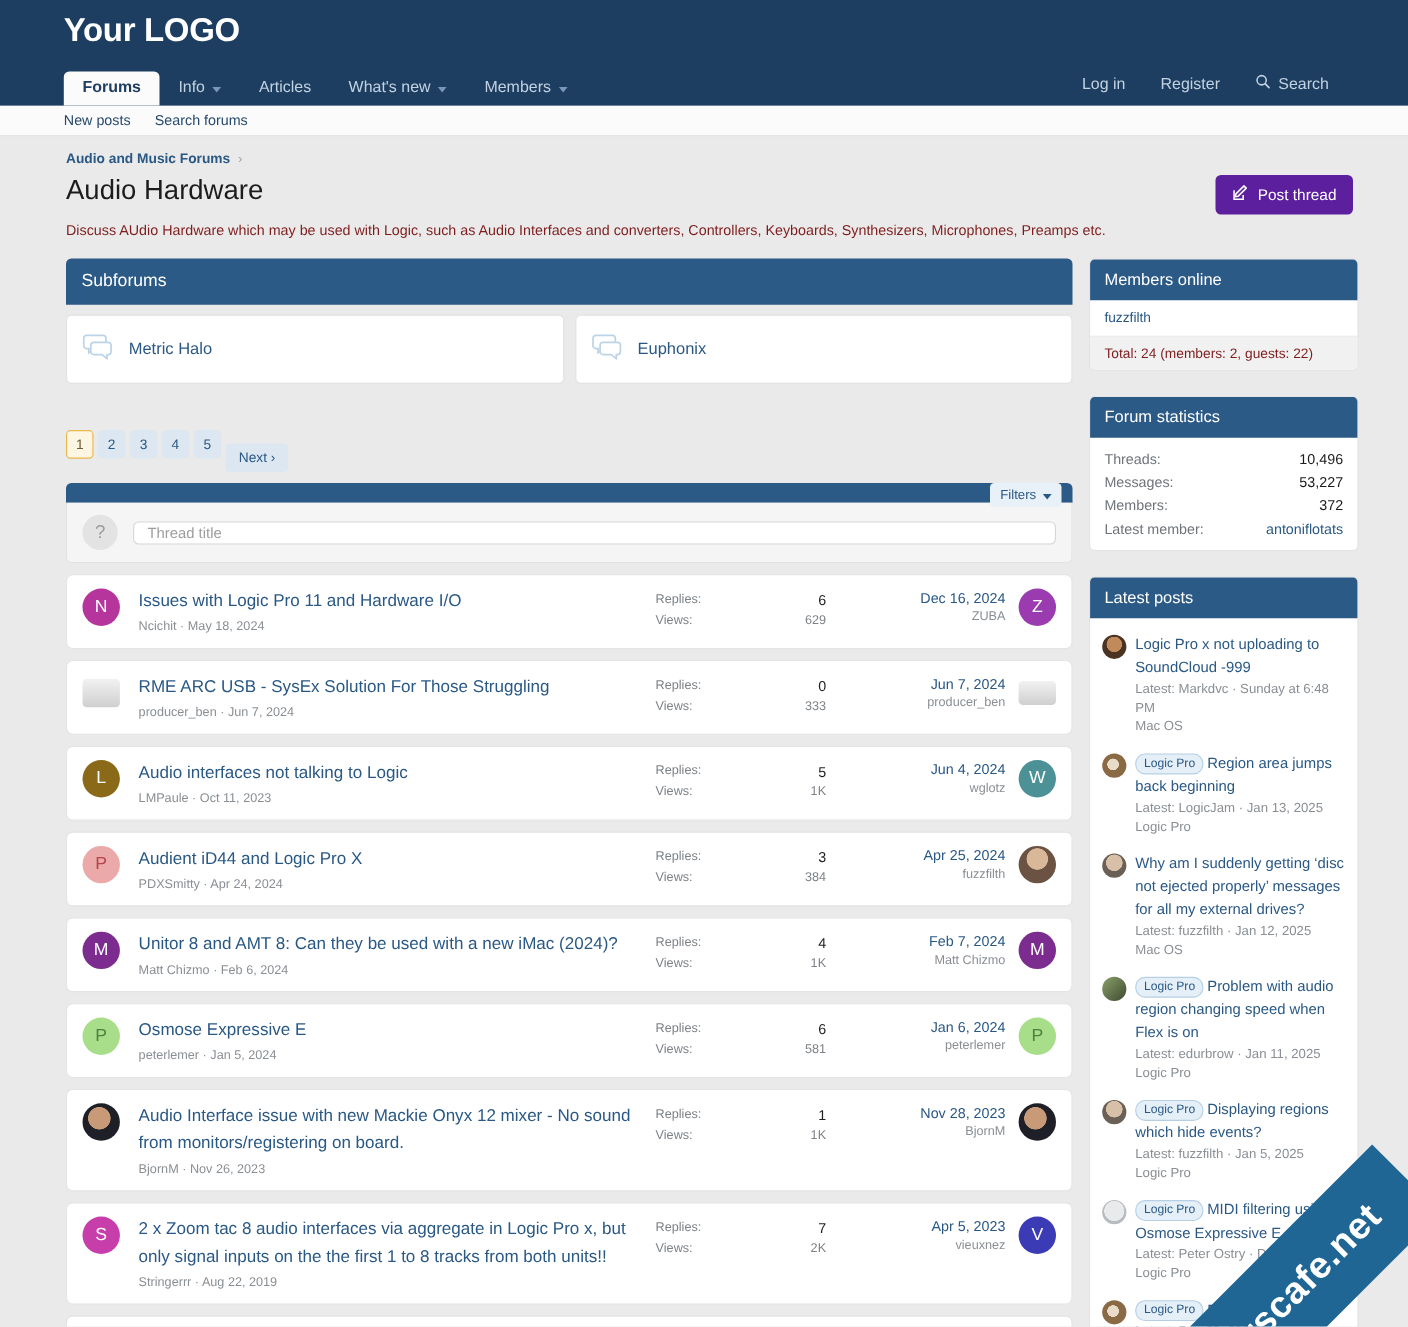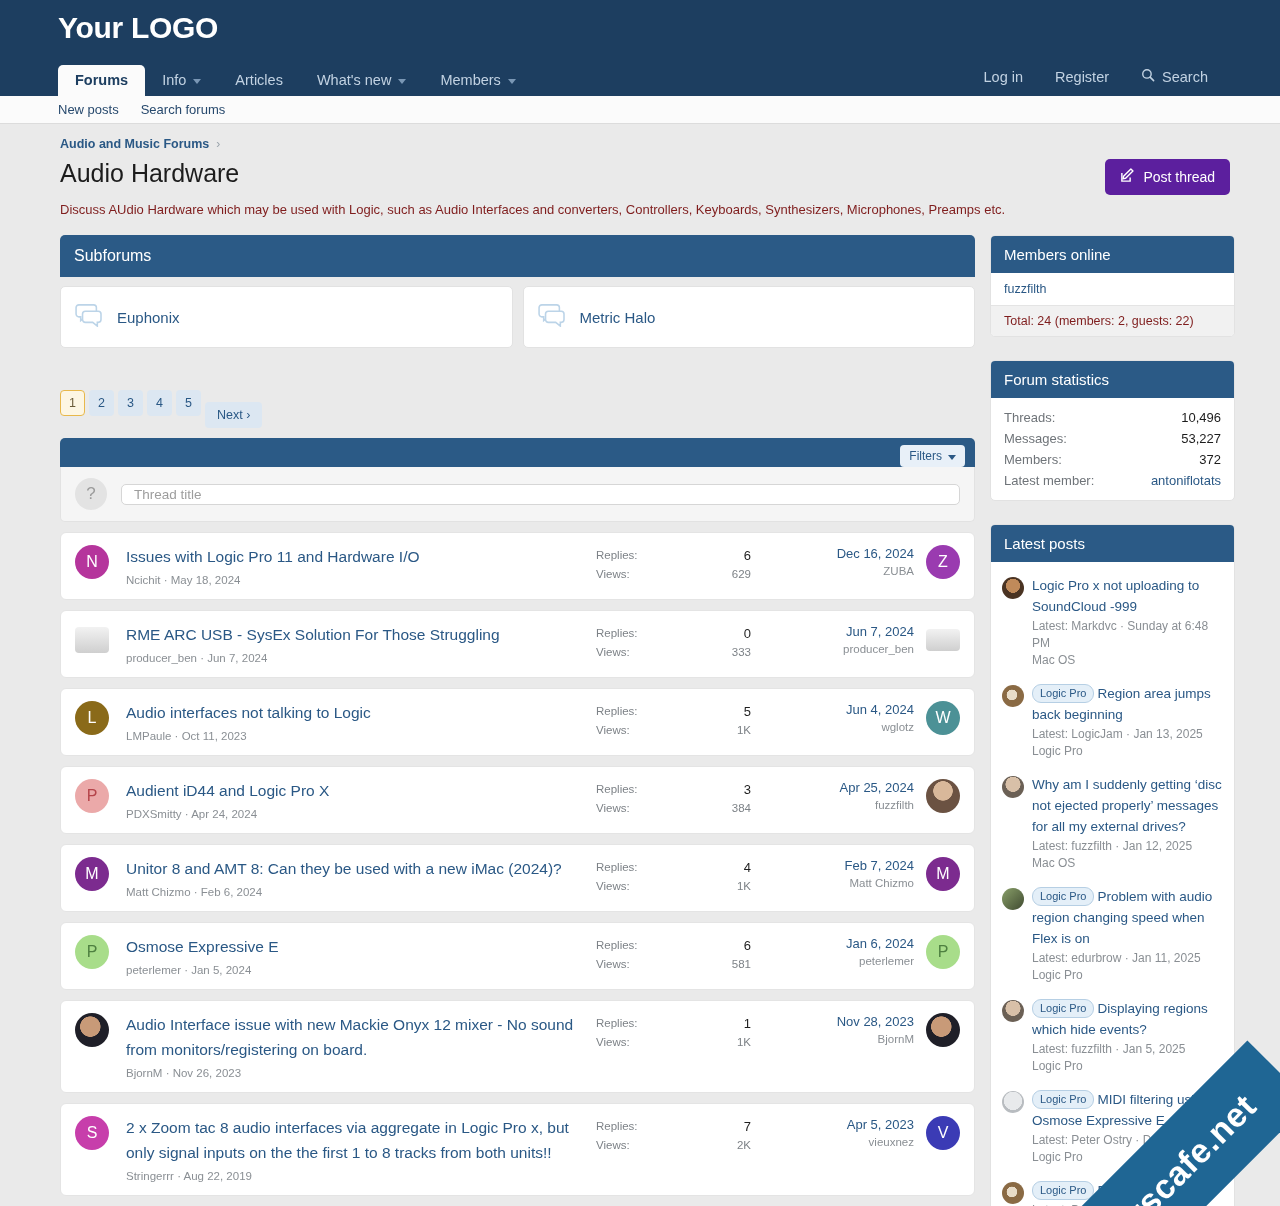--- a/index.html
+++ b/index.html
@@ -100,22 +100,22 @@
     background: #dce7f2; color: #2a5885; cursor: pointer; padding: 0 7px;
     border: 1px solid transparent;
   }
   .pg.current {
     background: #fdf6e3; color: #6b5c3a; border: 1px solid #e8b84b;
   }
   .pg.next { padding: 0 11px; margin-top: 24px; }
 
   
   .filterbar {
-    background: #2b5a86; border-radius: 5px 5px 0 0; height: 29px;
-    display: flex; align-items: flex-end; justify-content: flex-end;
+    background: #2b5a86; border-radius: 5px 5px 0 0; height: 18px;
+    display: flex; align-items: flex-start; justify-content: flex-end;
     padding: 0 10px;
   }
   .filters-btn {
     background: #e8f0f8; color: #2a5885; font-size: 12px; border-radius: 4px;
     padding: 4px 9px; display: flex; align-items: center; gap: 6px;
     cursor: pointer; border: none; font-family: inherit;
   }
   .search-row {
     background: #f5f5f5; border: 1px solid #e2e2e2; border-top: none;
     border-radius: 0 0 5px 5px; padding: 11px 14px;
@@ -294,30 +294,30 @@
       <div class="block">
         <div class="block-head">Subforums</div>
         <div class="subforum-body">
           <div class="subforum-card">
             <span>
               <svg width="28" height="24" viewBox="0 0 30 26">
                 <path d="M4 2 h16 a3 3 0 0 1 3 3 v7 a3 3 0 0 1 -3 3 h-9 l-5 4 v-4 h-2 a3 3 0 0 1 -3 -3 v-7 a3 3 0 0 1 3 -3 z" fill="none" stroke="#bcd4e8" stroke-width="1.7"></path>
                 <path d="M11 9 h14 a3 3 0 0 1 3 3 v6 a3 3 0 0 1 -3 3 h-1 v4 l-5 -4 h-8 a3 3 0 0 1 -3 -3 v-6 a3 3 0 0 1 3 -3 z" fill="#ffffff" stroke="#bcd4e8" stroke-width="1.7"></path>
               </svg>
             </span>
-            <span class="subforum-name">Euphonix</span>
+            <span class="subforum-name">Metric Halo</span>
           </div>
           <div class="subforum-card">
             <span>
               <svg width="28" height="24" viewBox="0 0 30 26">
                 <path d="M4 2 h16 a3 3 0 0 1 3 3 v7 a3 3 0 0 1 -3 3 h-9 l-5 4 v-4 h-2 a3 3 0 0 1 -3 -3 v-7 a3 3 0 0 1 3 -3 z" fill="none" stroke="#bcd4e8" stroke-width="1.7"></path>
                 <path d="M11 9 h14 a3 3 0 0 1 3 3 v6 a3 3 0 0 1 -3 3 h-1 v4 l-5 -4 h-8 a3 3 0 0 1 -3 -3 v-6 a3 3 0 0 1 3 -3 z" fill="#ffffff" stroke="#bcd4e8" stroke-width="1.7"></path>
               </svg>
             </span>
-            <span class="subforum-name">Metric Halo</span>
+            <span class="subforum-name">Euphonix</span>
           </div>
         </div>
       </div>
 
       <div class="pager">
         <div class="pg current">1</div>
         <div class="pg">2</div>
         <div class="pg">3</div>
         <div class="pg">4</div>
         <div class="pg">5</div>

